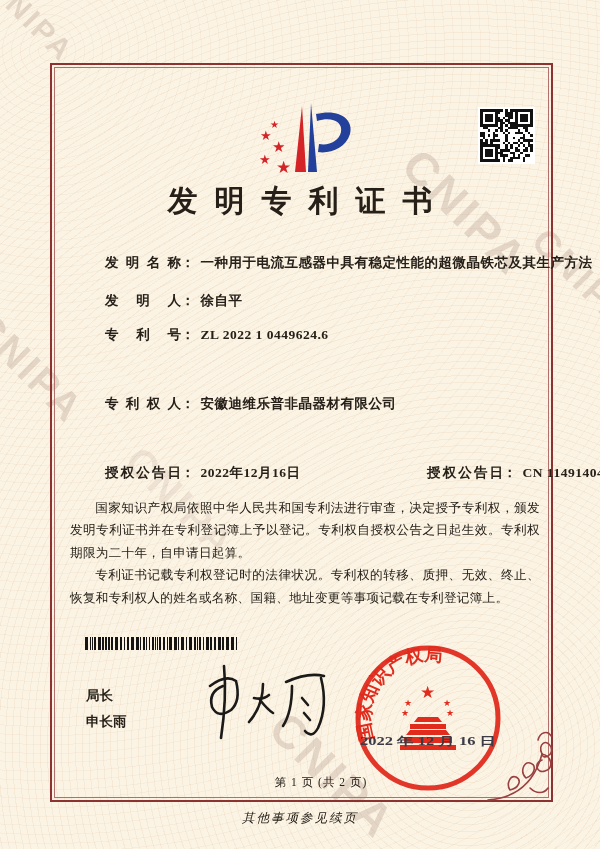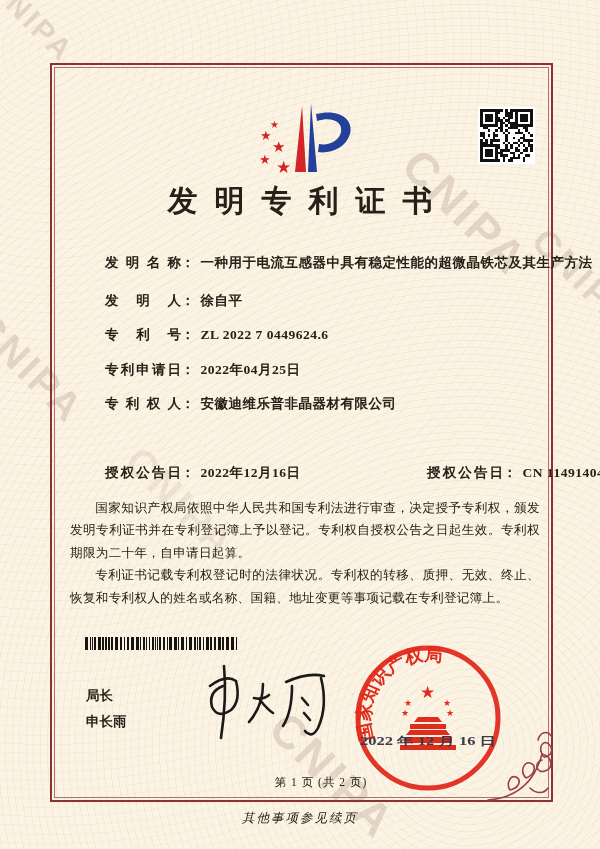--- a/index.html
+++ b/index.html
@@ -314,24 +314,21 @@
 
   <div class="title">发明专利证书</div>
 
   <div class="field" style="top:254px">
     <span class="lbl">发明名称</span><span class="colon">：</span><span class="val">一种用于电流互感器中具有稳定性能的超微晶铁芯及其生产方法</span>
   </div>
   <div class="field" style="top:292px">
     <span class="lbl">发明人</span><span class="colon">：</span><span class="val">徐自平</span>
   </div>
   <div class="field" style="top:326px">
-    <span class="lbl">专利号</span><span class="colon">：</span><span class="val">ZL 2022 7 0449624.6</span>
-  </div>
-  <div class="field" style="top:361px">
-    <span class="lbl">专利申请日</span><span class="colon">：</span><span class="val">2022年04月25日</span>
+    <span class="lbl">专利号</span><span class="colon">：</span><span class="val">ZL 2022 1 0449624.6</span>
   </div>
   <div class="field" style="top:395px">
     <span class="lbl">专利权人</span><span class="colon">：</span><span class="val">安徽迪维乐普非晶器材有限公司</span>
   </div>
   <div class="field" style="top:464px">
     <span>
       <span class="lbl">授权公告日</span><span class="colon">：</span><span class="val">2022年12月16日</span>
     </span>
     <span class="field2">
       <span class="lbl">授权公告日</span><span class="colon">：</span><span class="val">CN 114914049 B</span>

